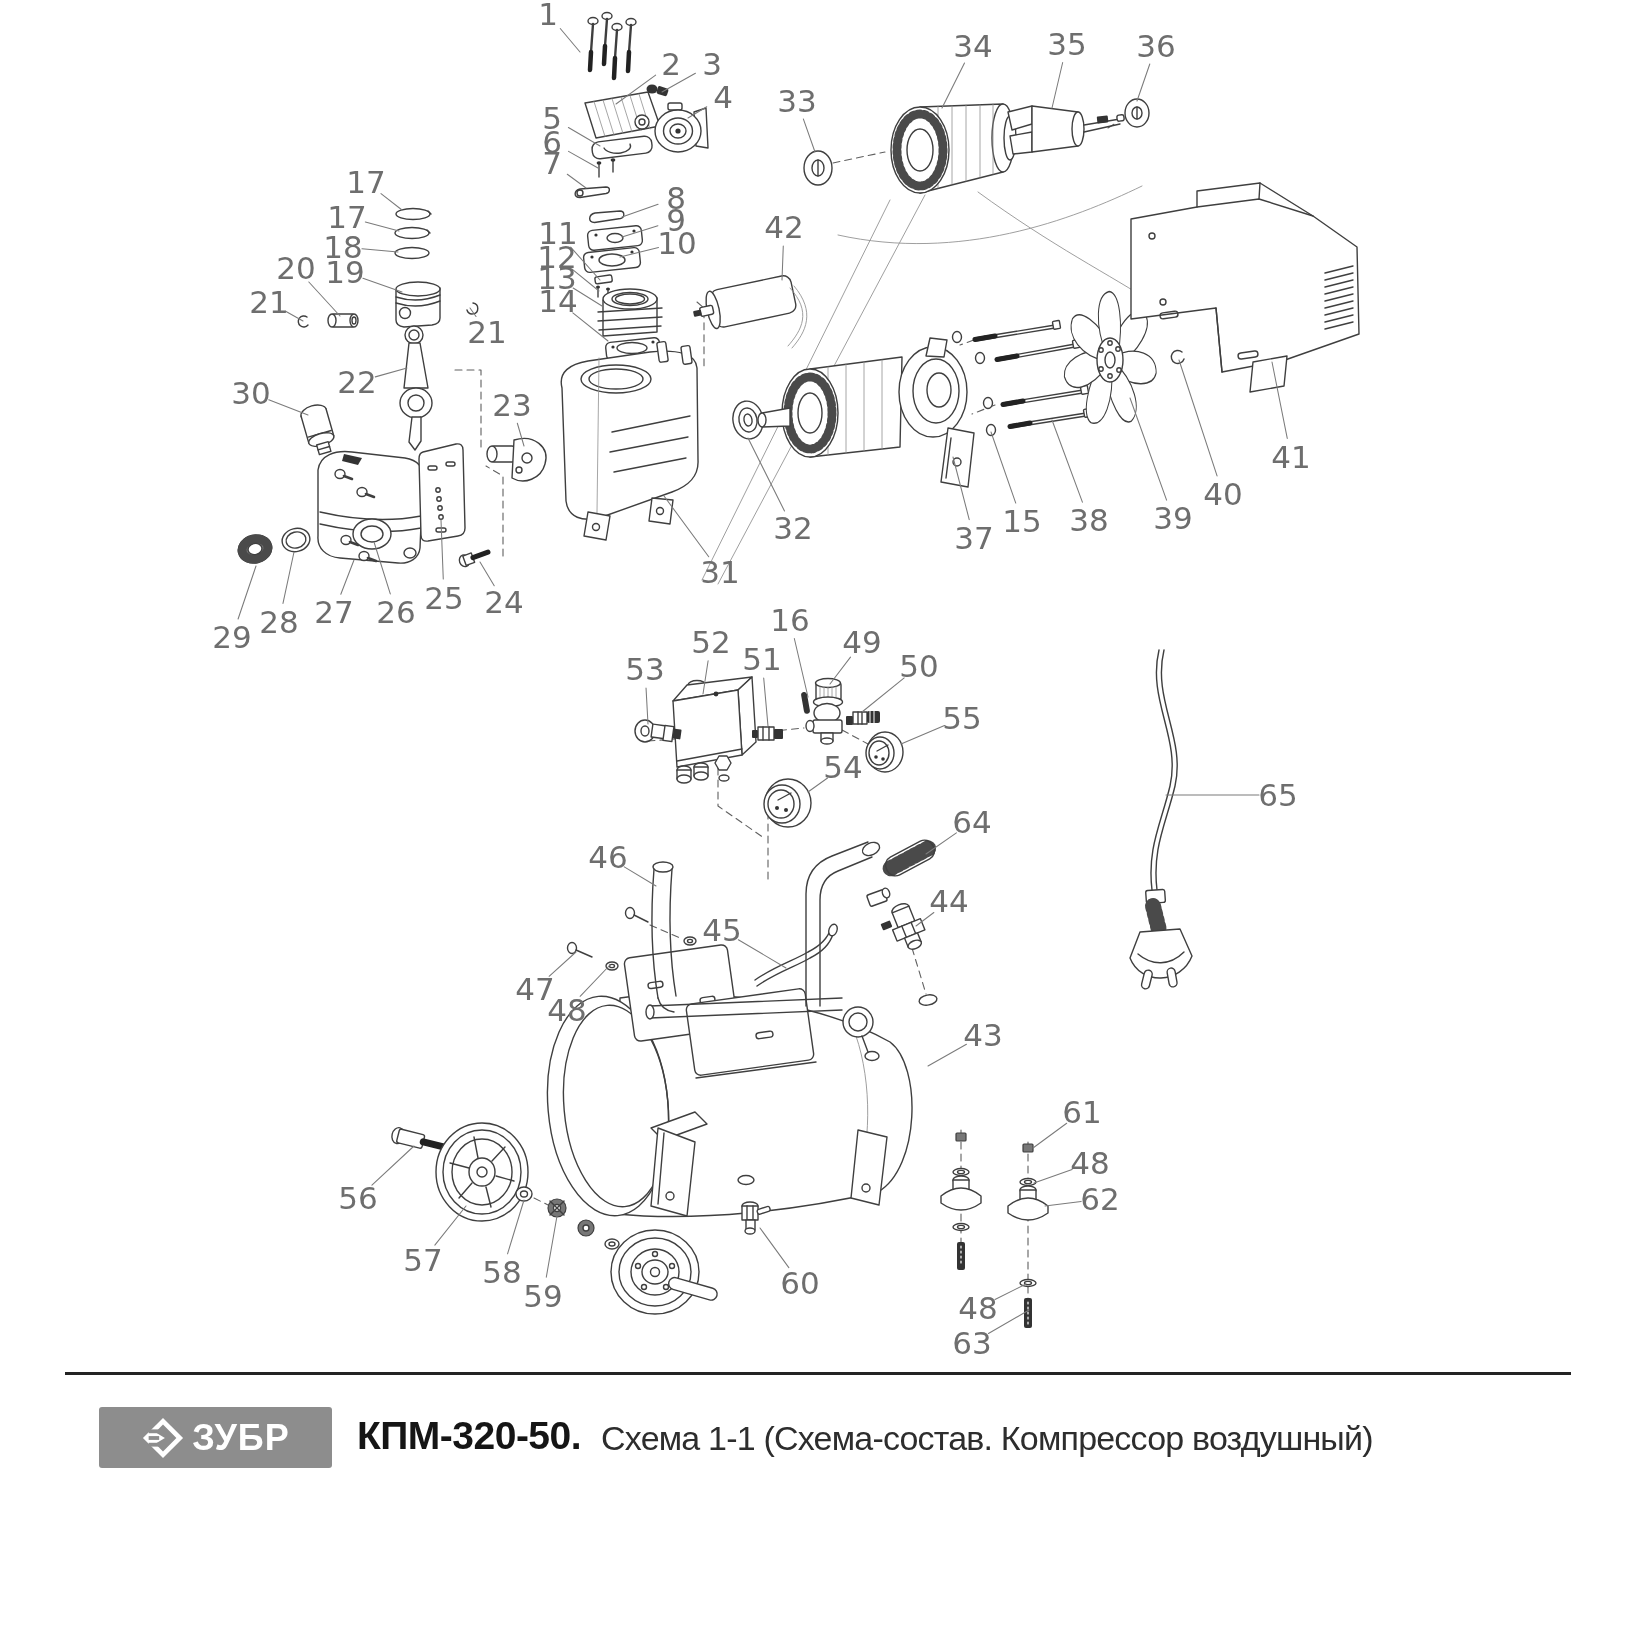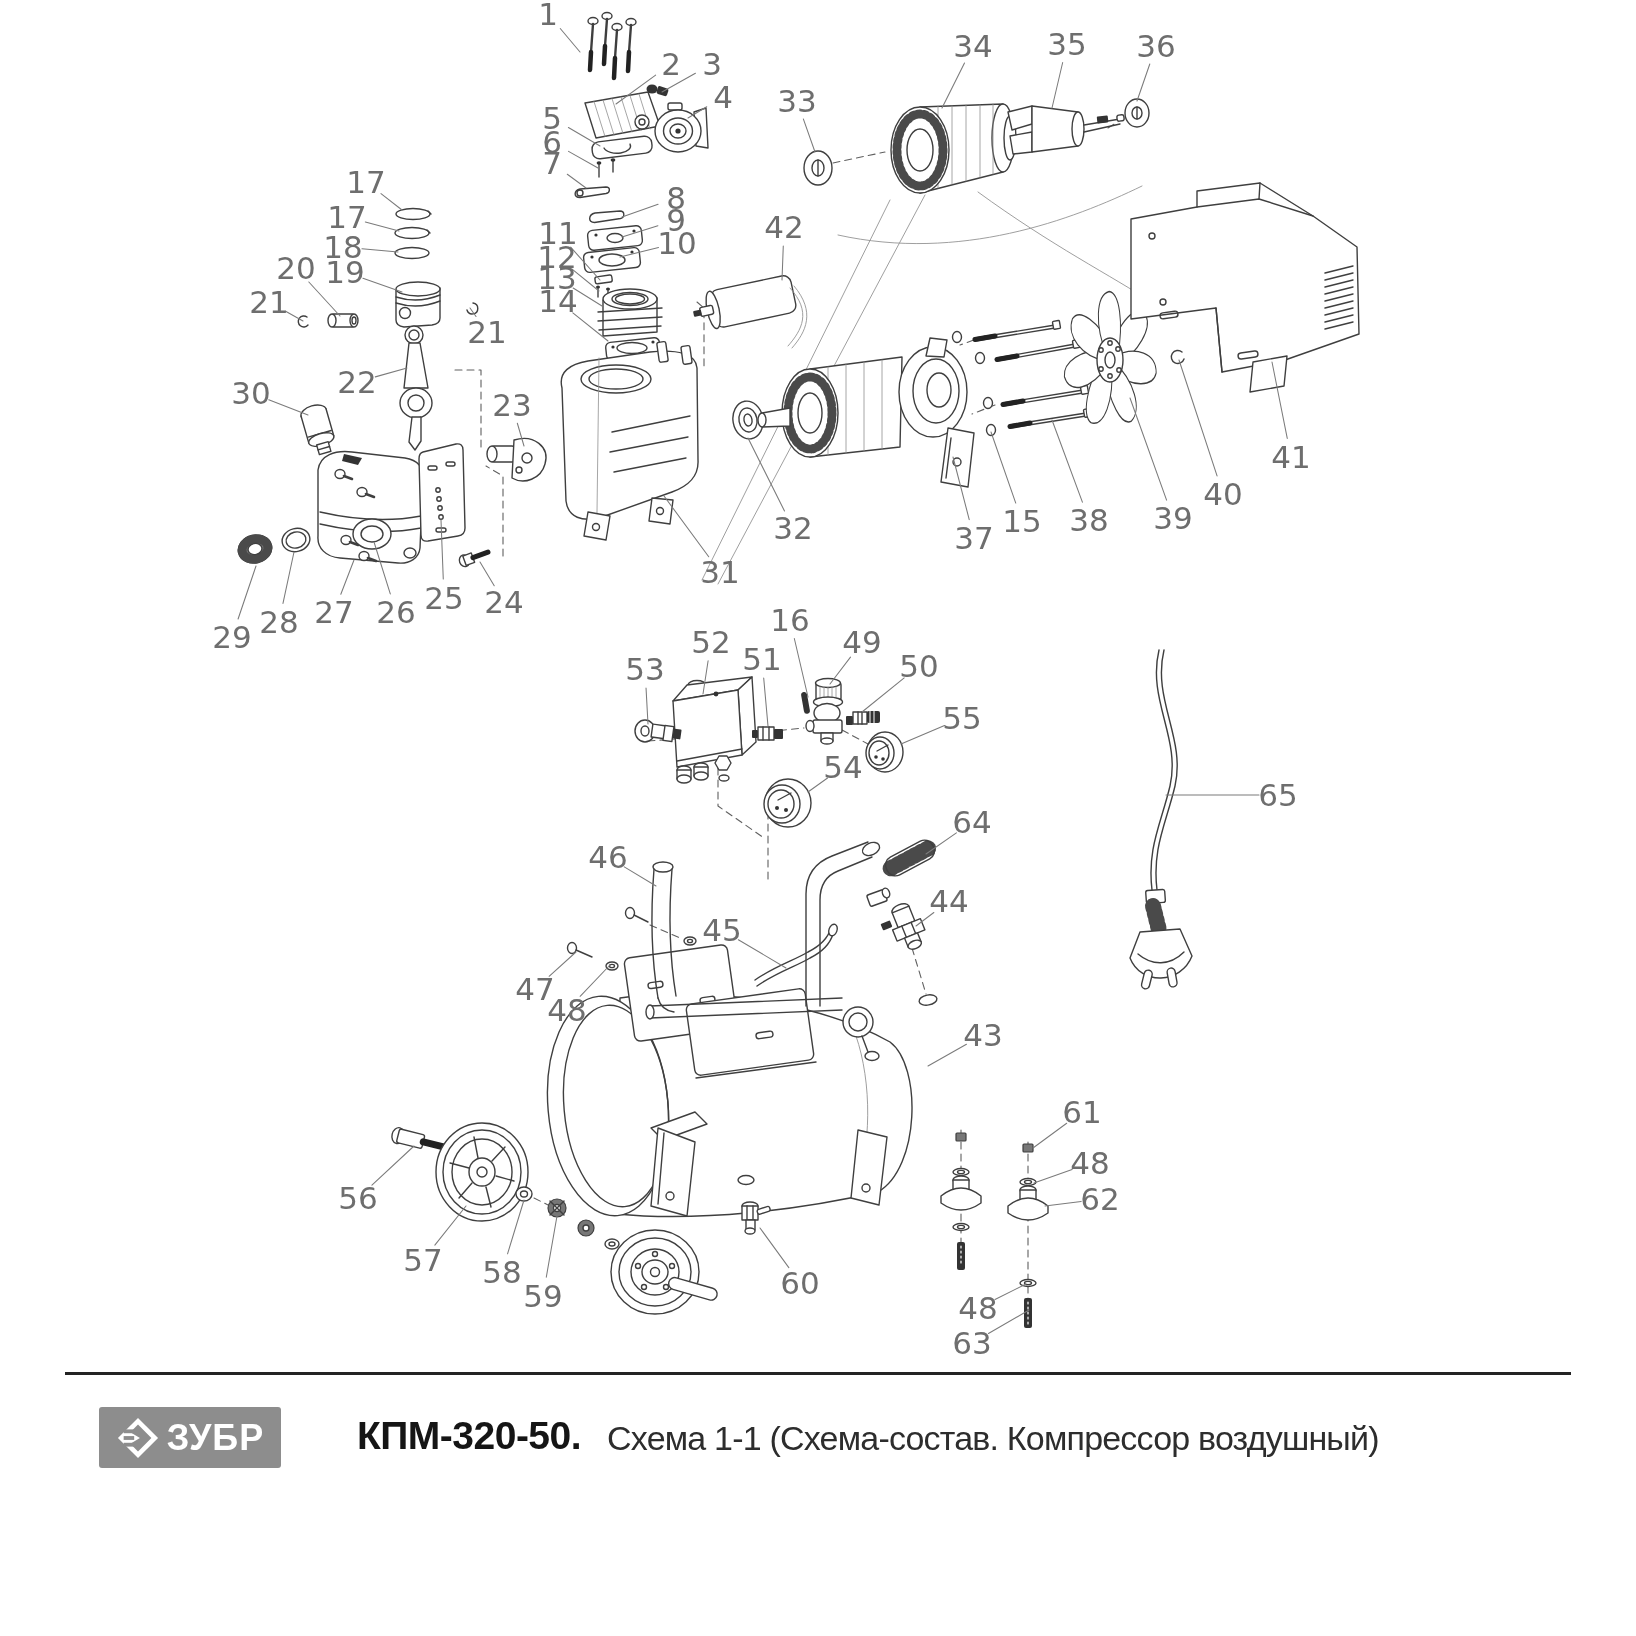--- a/index.html
+++ b/index.html
@@ -12,28 +12,28 @@
   #art .md{fill:#777;stroke:#3f3f3f;stroke-width:1.2}
   #art .dash{fill:none;stroke:#606060;stroke-width:1.1;stroke-dasharray:7 5}
   #art .thin{fill:none;stroke:#949494;stroke-width:0.9}
   #art .hat{fill:none;stroke:#8f8f8f;stroke-width:0.8}
   #art .tick{fill:none;stroke:#4a4a4a;stroke-width:9;stroke-dasharray:2.4 3.6}
   #art .coil{fill:none;stroke:#4a4a4a;stroke-width:16;stroke-dasharray:3 3.6}
   #art .plabel{font-family:"DejaVu Sans",sans-serif;font-size:31px;fill:#6e6e6e;
                text-anchor:middle;dominant-baseline:central;stroke:none}
   #art [data-name="part-leaders"] line{stroke:#7b7b7b;stroke-width:1.05}
   .rule{position:absolute;left:65px;top:1372px;width:1506px;height:2.5px;background:#232323}
-  .logo{position:absolute;left:99px;top:1407px;width:182px;height:61px;background:#8d8d8d;
+  .logo{position:absolute;left:99px;top:1407px;width:233px;height:61px;background:#8d8d8d;
         border-radius:3px;display:flex;align-items:center;justify-content:center;gap:7px}
   .logo .wordmark{color:#fff;font-weight:bold;font-size:36px;letter-spacing:1px;
         font-family:"Liberation Sans",sans-serif}
   .titleblock{position:absolute;left:357px;top:1414px;white-space:nowrap;
         display:flex;align-items:flex-end}
   .model{font-size:39px;font-weight:bold;color:#151515;letter-spacing:-0.5px}
-  .subtitle{font-size:34px;color:#2d2d2d;margin-left:26px;letter-spacing:-0.8px}
+  .subtitle{font-size:34px;color:#2d2d2d;margin-left:20px;letter-spacing:-0.8px}
 </style>
 </head>
 <body>
 
 <div class="page" data-name="page">
 <svg id="art" width="1636" height="1636" viewBox="0 0 1636 1636" data-name="exploded-diagram" xmlns="http://www.w3.org/2000/svg">
   <defs>
     <path id="blade" d="M0,-5 C12,-38 36,-54 50,-42 C58,-30 40,-8 10,6 Z"></path>
   </defs>
 

